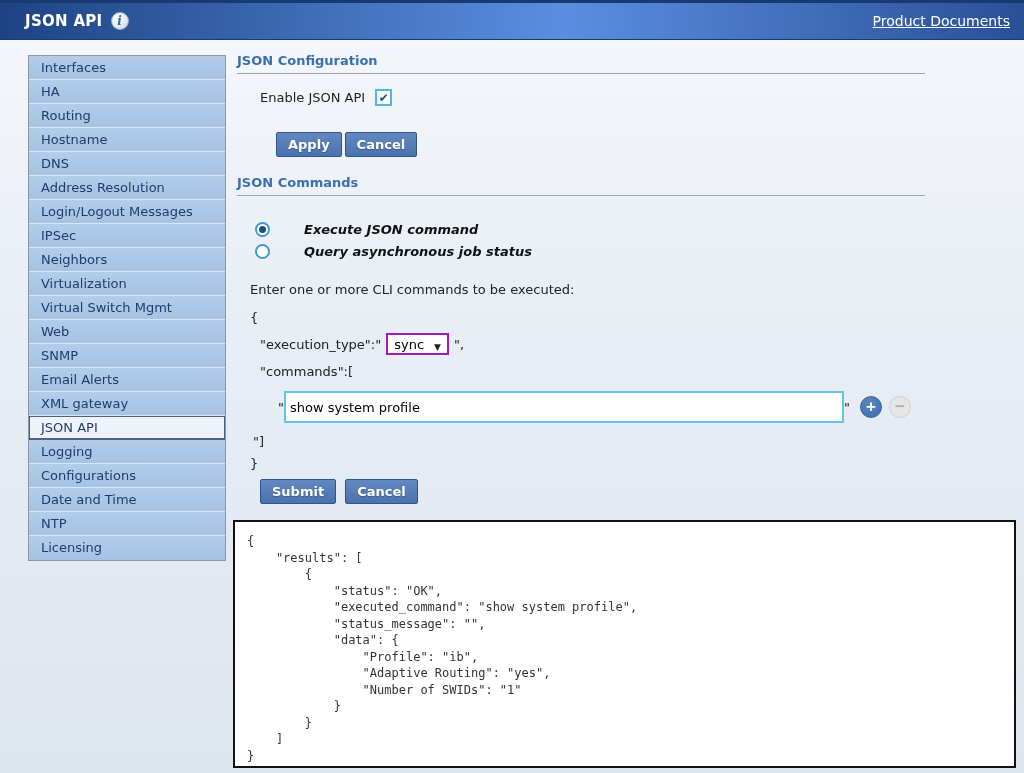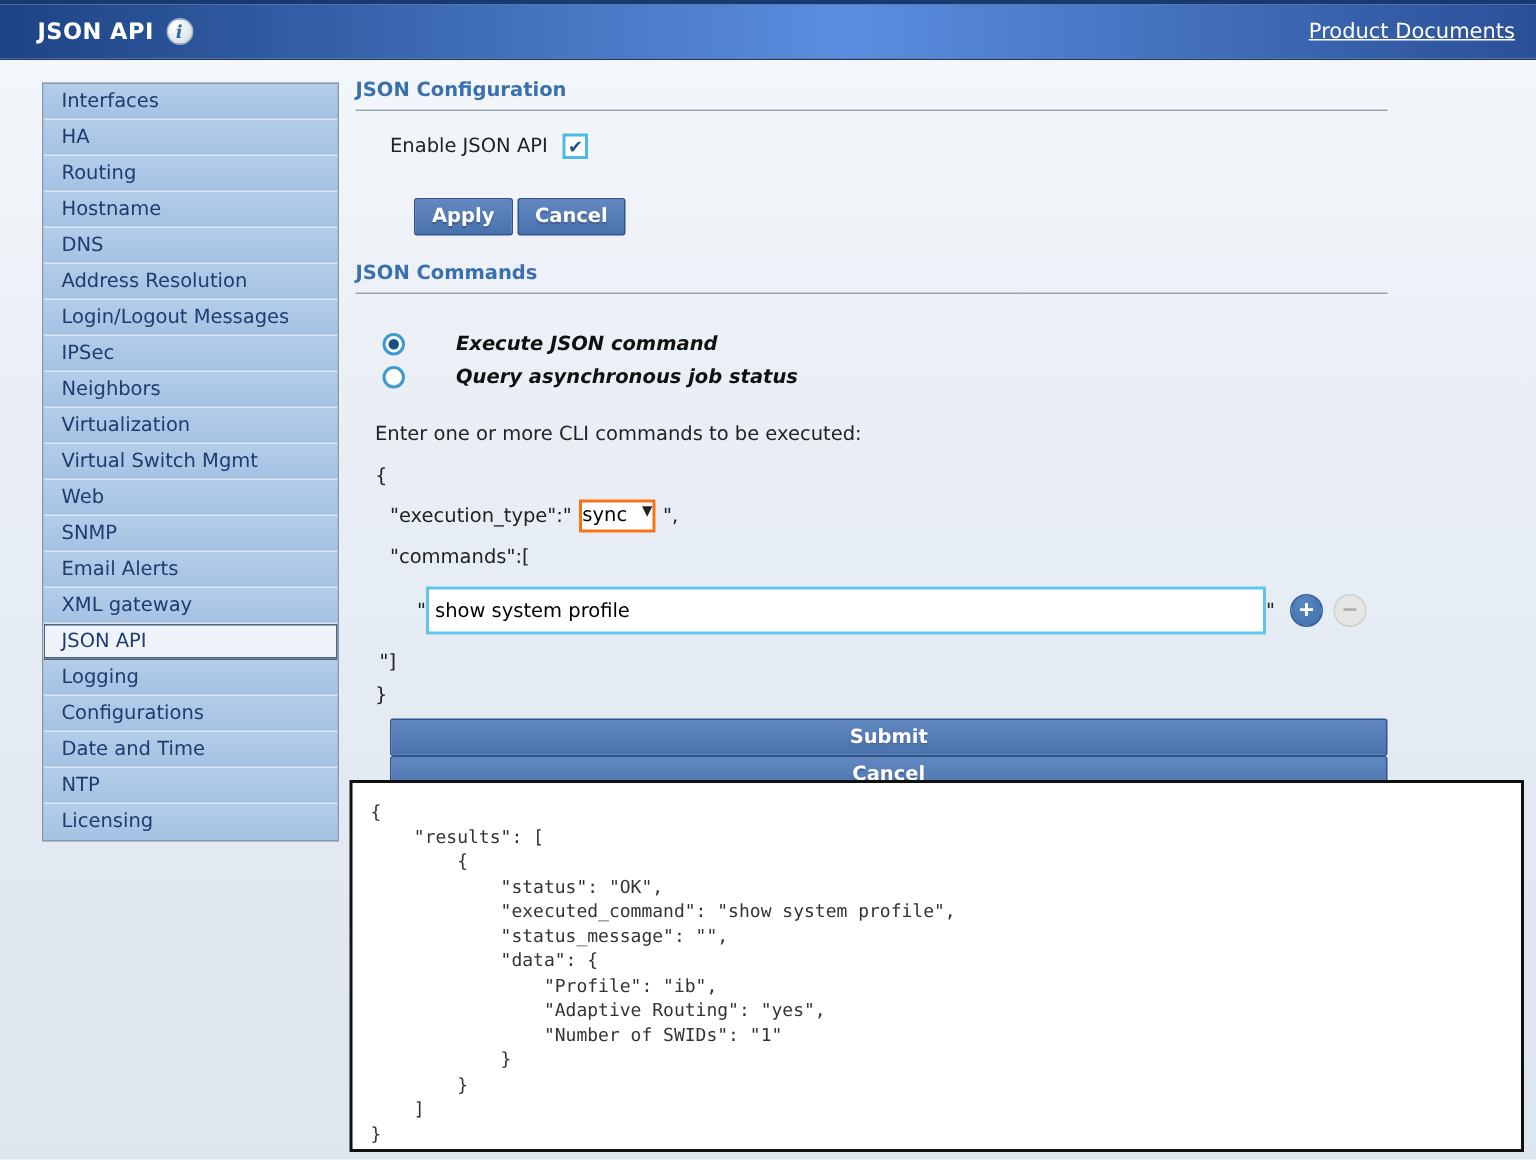--- a/index.html
+++ b/index.html
@@ -81,41 +81,41 @@
   }
   .radio.checked::after { content:""; width:7px; height:7px; border-radius:50%; background:#1b4f86; }
   .radio-label { font-size:13px; font-weight:bold; color:#111; margin-left:34px; }
 
   .prompt { margin:23px 0 0 13px; }
 
   .code-line { font-size:13px; color:#222; }
   .ln-open   { margin:13px 0 0 13px; }
   .ln-exec   { margin:8px 0 0 23px; display:flex; align-items:center; }
   .sel {
-    display:inline-flex; align-items:flex-start; margin:0 5px;
-    border:2px solid #f97316; background:#fff; padding:1px 0; height:22px; cursor:pointer;
+    display:inline-flex; align-items:flex-end; margin:0 5px;
+    border:2px solid #a21caf; background:#fff; padding:1px 6px; height:22px; cursor:pointer;
   }
   .sel .sel-text { font-size:13px; color:#000; margin-right:10px; }
   .sel .arrow { font-size:9px; color:#222; }
   .ln-cmds   { margin:9px 0 0 23px; }
   .cmd-row   { margin:12px 0 0 41px; display:flex; align-items:center; }
   .cmd-input {
     width:560px; height:32px; border:2px solid #62c4e9; background:#fff;
     font-family:"DejaVu Sans","Liberation Sans",sans-serif; font-size:13px; color:#000; padding:0 4px;
   }
   .round-btn {
     width:22px; height:22px; border-radius:50%; border:none; cursor:pointer;
     display:inline-flex; align-items:center; justify-content:center;
     font-size:17px; font-weight:bold; line-height:1; padding:0 0 2px 0;
   }
   .plus  { background:radial-gradient(circle at 40% 35%, #5b88c2, #4576b2 70%); color:#fff; border:1px solid #39629c; margin-left:10px; }
   .minus { background:#e6e6e6; color:#b0b0b0; border:1px solid #d0d0d0; margin-left:7px; }
   .ln-arr-close { margin:11px 0 0 16px; }
   .ln-close  { margin:7px 0 0 13px; }
-  .submit-row { margin:8px 0 0 23px; display:flex; gap:0;flex-direction:column; }
+  .submit-row { margin:8px 0 0 23px; display:flex; gap:9px; }
 
   .resp-title { margin-top:14px; }
   .method-row { margin:23px 0 0 0; display:flex; align-items:center; }
   .method-input {
     width:53px; height:21px; border:2px solid #62c4e9; background:#fff; margin-left:7px;
     font-family:"DejaVu Sans","Liberation Sans",sans-serif; font-size:13px; color:#000; padding:0 3px;
   }
   .url-label { margin-left:57px; }
   .url-field {
     display:inline-flex; align-items:center; margin-left:7px;

